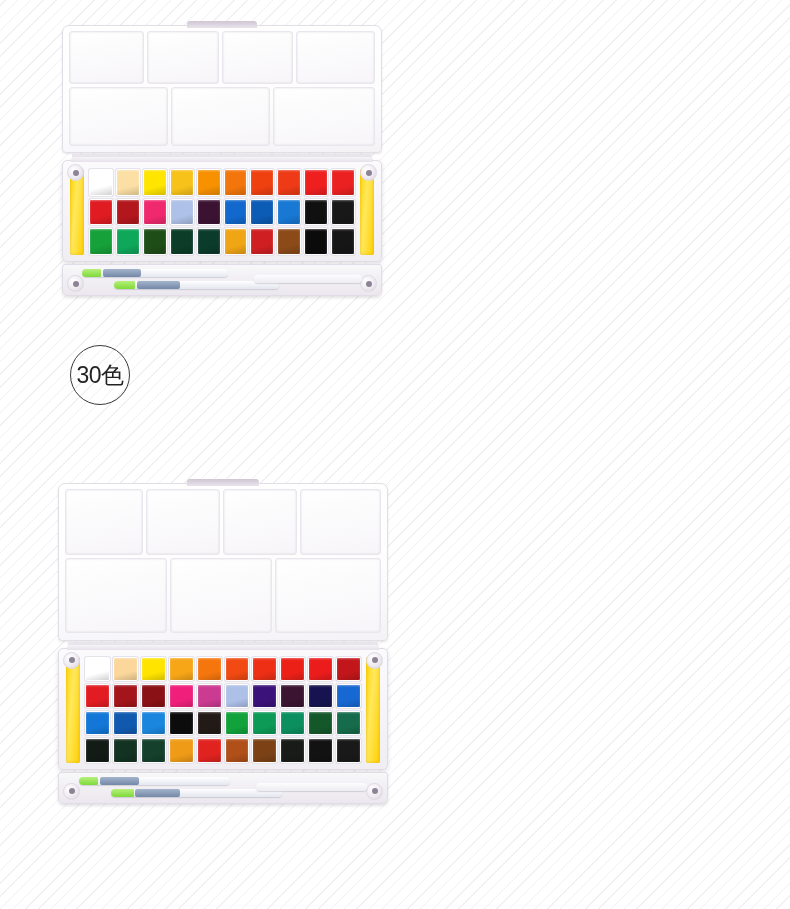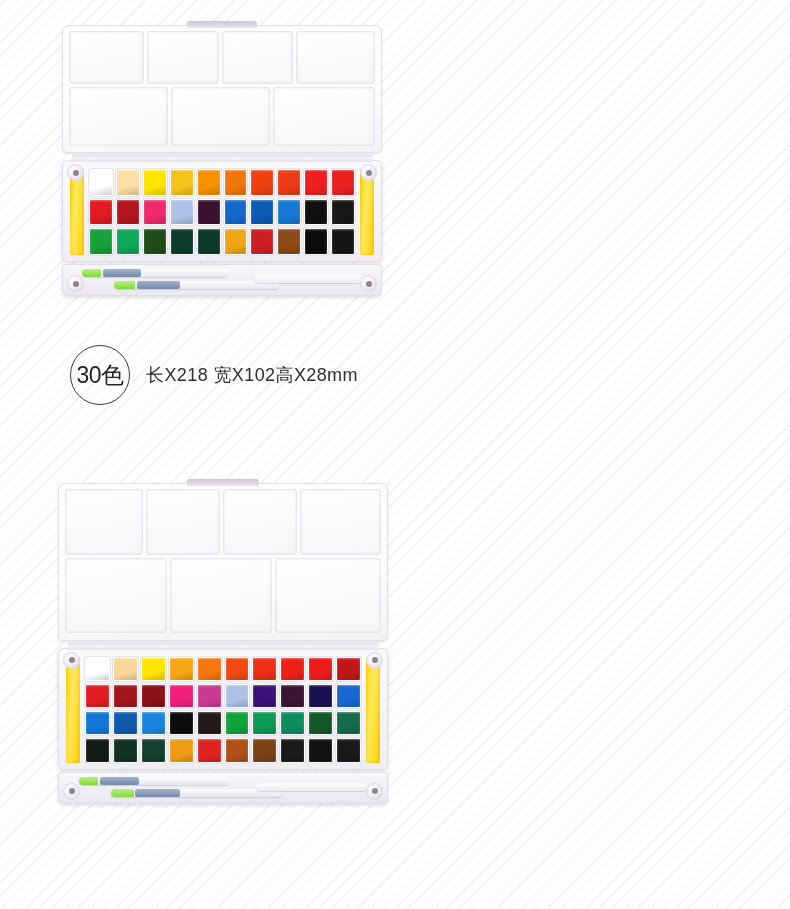--- a/index.html
+++ b/index.html
@@ -246,21 +246,20 @@
         <div class="brush b2">
           <span class="nib"></span>
           <span class="grip"></span>
         </div>
         <div class="brush b3"></div>
       </div>
     </div>
 
     <div class="caption c30">
       <div class="badge">30色</div>
-      <div class="dims">长X218 宽X102高X28mm</div>
     </div>
   </div>
 
   <div class="cell">
     
 
     
   </div>
 
   <div class="cell">

